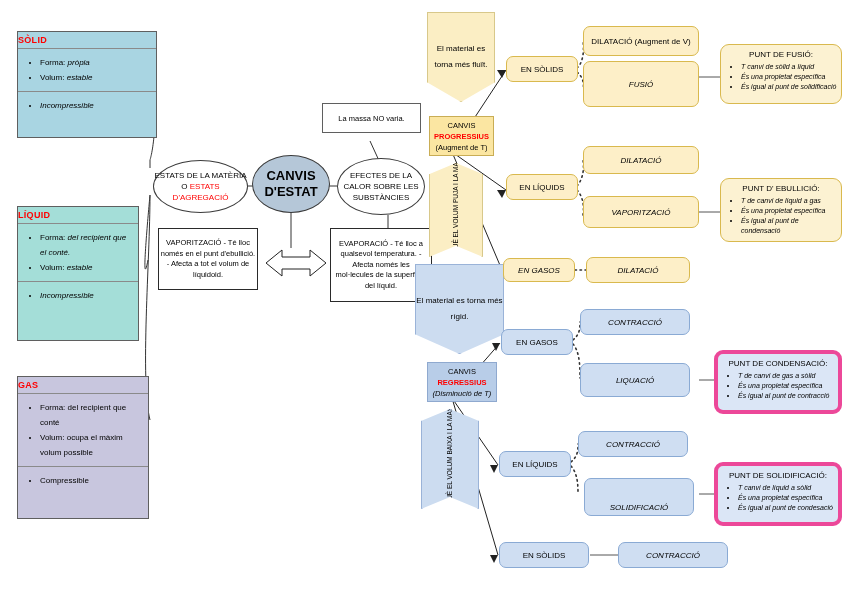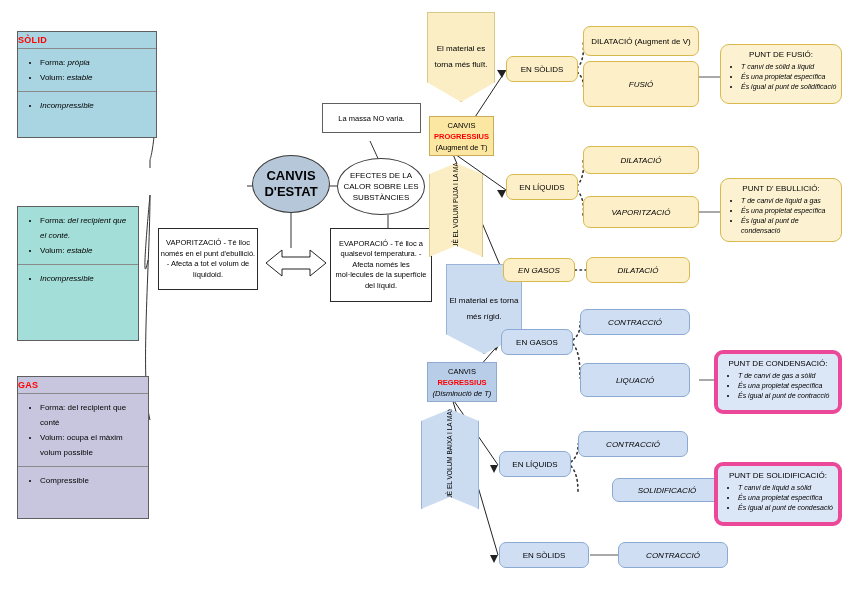--- a/index.html
+++ b/index.html
@@ -141,20 +141,21 @@
         </ul>
     </div>
     <div class="sec">
       <ul>
           <li><i>Incompressible</i></li>
         </ul>
     </div>
   </div>
 
   <div class="abs statebox liquid" style="left:17px;top:206px;width:122px;height:135px;">
+    <div class="hdr">LÍQUID</div>
     <div class="sec">
       <ul>
           <li>Forma: <i>del recipient que el conté.</i></li>
           <li>Volum: <i>estable</i></li>
         </ul>
     </div>
     <div class="sec">
       <ul>
           <li><i>Incompressible</i></li>
         </ul>
@@ -169,20 +170,23 @@
           <li>Volum: ocupa el màxim volum possible</li>
         </ul>
     </div>
     <div class="sec">
       <ul>
           <li>Compressible</li>
         </ul>
     </div>
   </div>
 
+  <div class="abs ellipse" style="left:153px;top:160px;width:95px;height:53px;">
+    <div class="t"><span>ESTATS DE LA MATÈRIA O </span><span class="red">ESTATS D'AGREGACIÓ</span></div>
+  </div>
 
   <div class="abs ellipse center" style="left:252px;top:155px;width:78px;height:58px;">
     <div class="t">CANVIS D'ESTAT</div>
   </div>
 
   <div class="abs ellipse" style="left:337px;top:158px;width:88px;height:57px;">
     <div class="t">EFECTES DE LA CALOR SOBRE LES SUBSTÀNCIES</div>
   </div>
 
   <div class="abs callout" style="left:322px;top:103px;width:99px;height:30px;align-items:center;">
@@ -214,21 +218,21 @@
   </div>
 
   <div class="abs vlab pent-y" style="left:429px;top:163px;width:54px;height:94px;
               clip-path:polygon(0 12%,50% 0,100% 12%,100% 100%,50% 88%,0 100%);">
     <div class="t">
       <span style="font-size:6px">La densitat</span>
       <span>BAIXA PERQUÈ EL VOLUM PUJA I LA MASSA ÉS CONSTANT</span>
     </div>
   </div>
 
-  <div class="abs penta pent-b" style="left:446px;top:264px;width:76px;height:90px;
+  <div class="abs penta pent-b" style="left:415px;top:264px;width:89px;height:90px;
               clip-path:polygon(0 0,100% 0,100% 78%,50% 100%,0 78%);">
     <div class="t">El material es torna més rígid.</div>
   </div>
 
   <div class="abs titlebox tb-b" style="left:427px;top:362px;width:70px;height:40px;">
     <div class="t">
       <span>CANVIS</span><br>
       <b class="red">REGRESSIUS</b><br>
       <i>(Disminució de T)</i>
     </div>
@@ -282,21 +286,21 @@
   <div class="abs rb rb-b" style="left:580px;top:309px;width:110px;height:26px;">
     <div class="t it">CONTRACCIÓ</div>
   </div>
   <div class="abs rb rb-b" style="left:580px;top:363px;width:110px;height:34px;">
     <div class="t it">LIQUACIÓ</div>
   </div>
 
   <div class="abs rb rb-b" style="left:578px;top:431px;width:110px;height:26px;">
     <div class="t it">CONTRACCIÓ</div>
   </div>
-  <div class="abs rb rb-b" style="left:612px;top:478px;width:110px;height:24px;">
+  <div class="abs rb rb-b" style="left:584px;top:478px;width:110px;height:38px;align-items:flex-end;">
     <div class="t it">SOLIDIFICACIÓ</div>
   </div>
 
   <div class="abs rb rb-b" style="left:618px;top:542px;width:110px;height:26px;">
     <div class="t it">CONTRACCIÓ</div>
   </div>
 
   <div class="abs panel pn-y" style="left:720px;top:44px;width:122px;height:60px;">
     <div class="ttl">PUNT DE FUSIÓ:</div>
     <ul>

